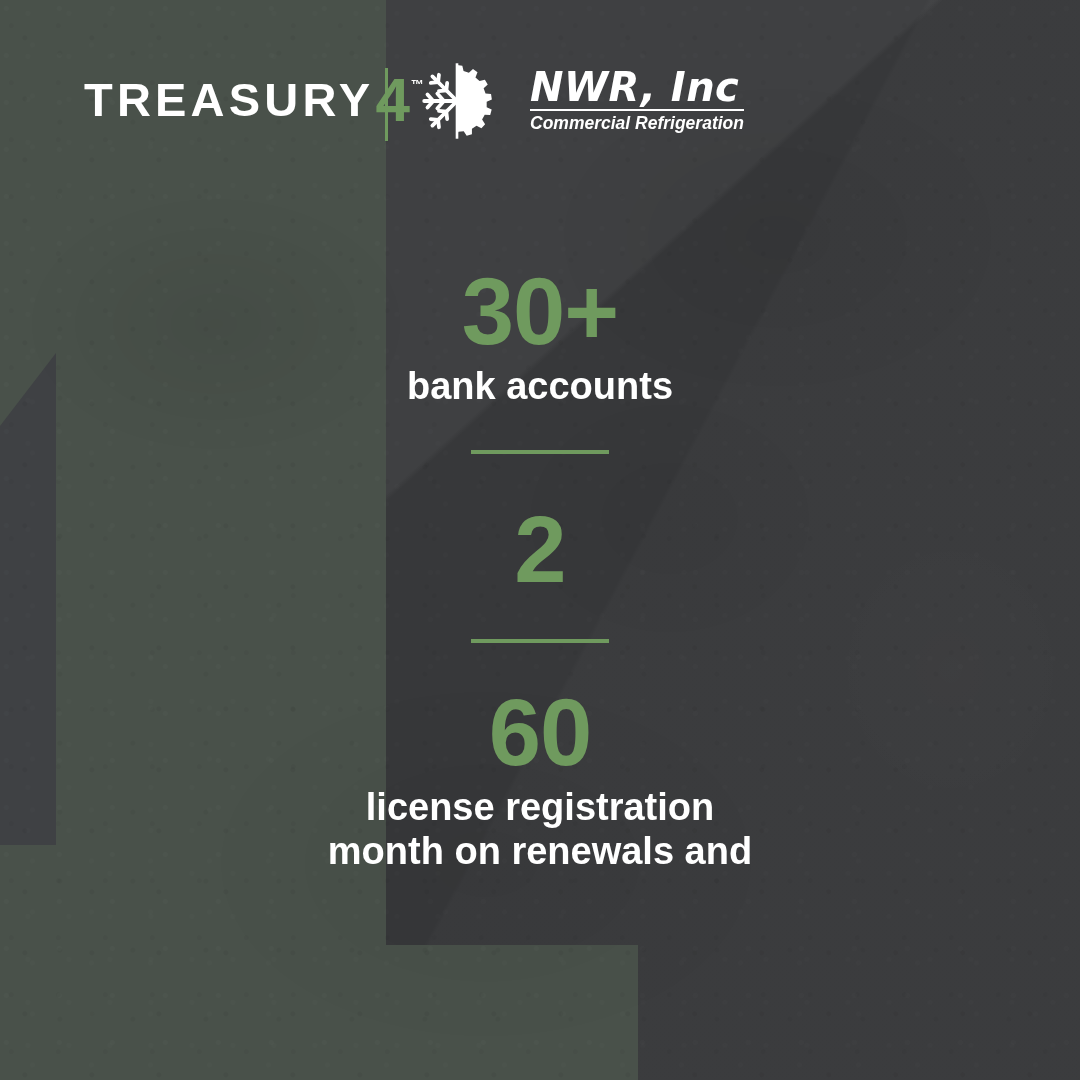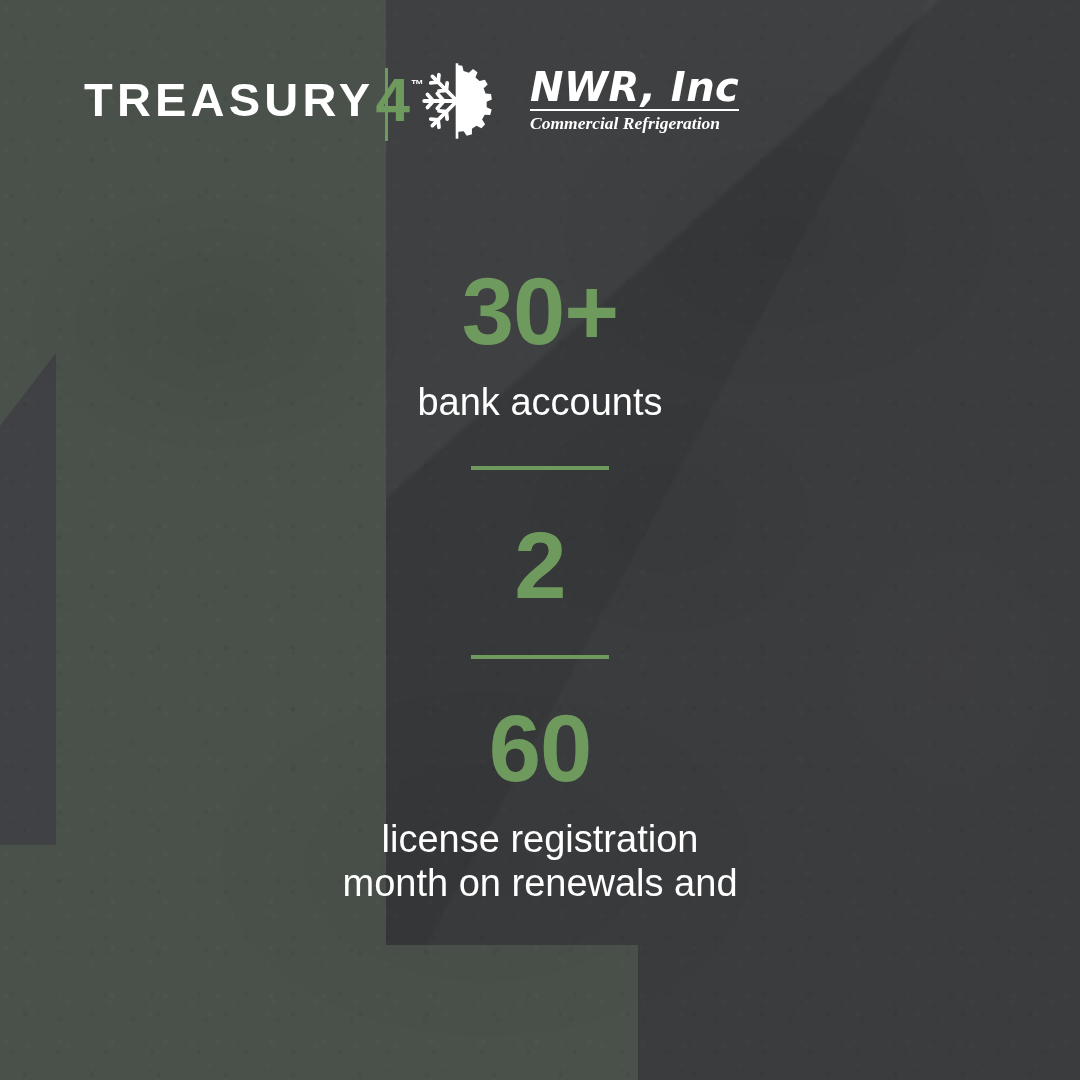--- a/index.html
+++ b/index.html
@@ -174,21 +174,21 @@
     font-size: 40px;
     font-style: italic;
     font-weight: 700;
     color: #ffffff;
     line-height: 1.02;
     letter-spacing: 0.5px;
     padding-bottom: 2px;
     border-bottom: 2.5px solid #ffffff;
   }
   .nwr-tagline {
-    font-family: Liberation Serif, serif;
+    font-family: Liberation Sans, sans-serif;
     font-size: 17.5px;
     font-style: italic;
     font-weight: 600;
     color: #ffffff;
     line-height: 1.25;
     padding-top: 2px;
     text-align: left;
   }
 
   
@@ -205,24 +205,24 @@
   }
   .stat-value {
     font-size: 94px;
     font-weight: 700;
     color: #6f9a5e;
     line-height: 1.06;
     letter-spacing: -1px;
   }
   .stat-label {
     font-size: 38px;
-    font-weight: 400;
+    font-weight: 700;
     color: #ffffff;
     line-height: 1.16;
-    margin-top: 18px;
+    margin-top: 2px;
   }
   .stat-divider {
     width: 138px;
     height: 4px;
     background: #6f9a5e;
     margin: 0 auto;
   }
   .sp-1 { height: 42px; }
   .sp-2 { height: 46px; }
   .sp-3 { height: 40px; }

